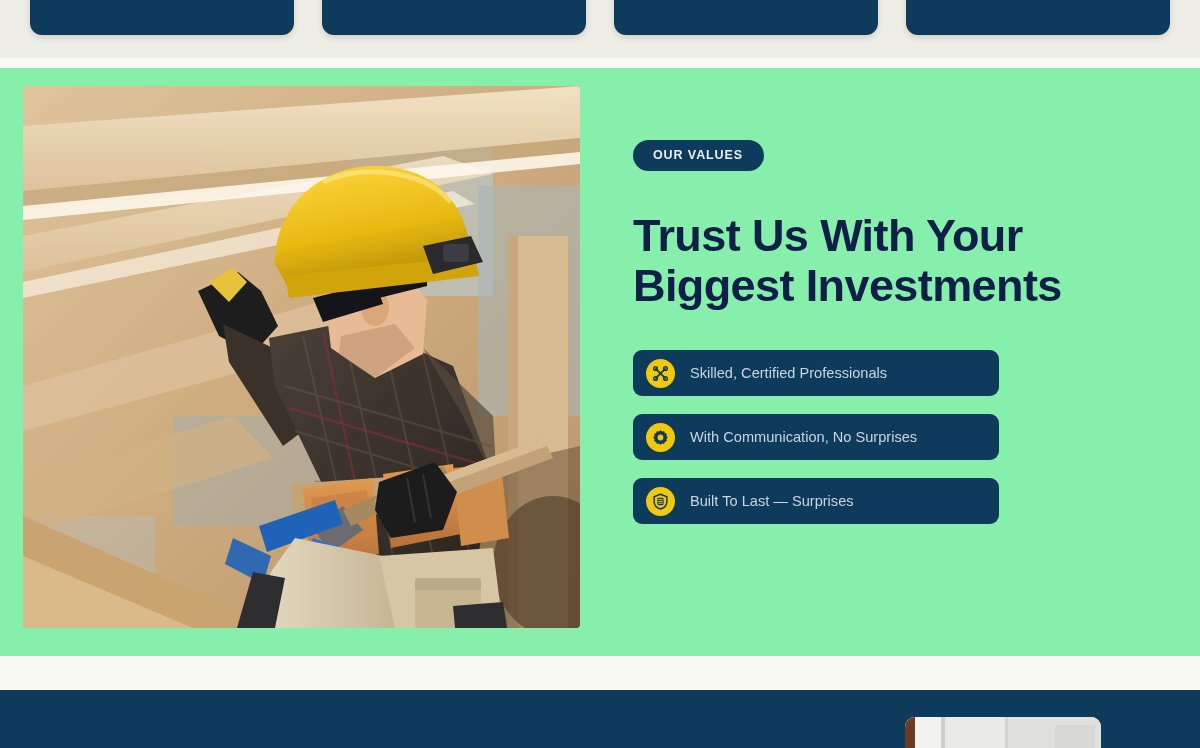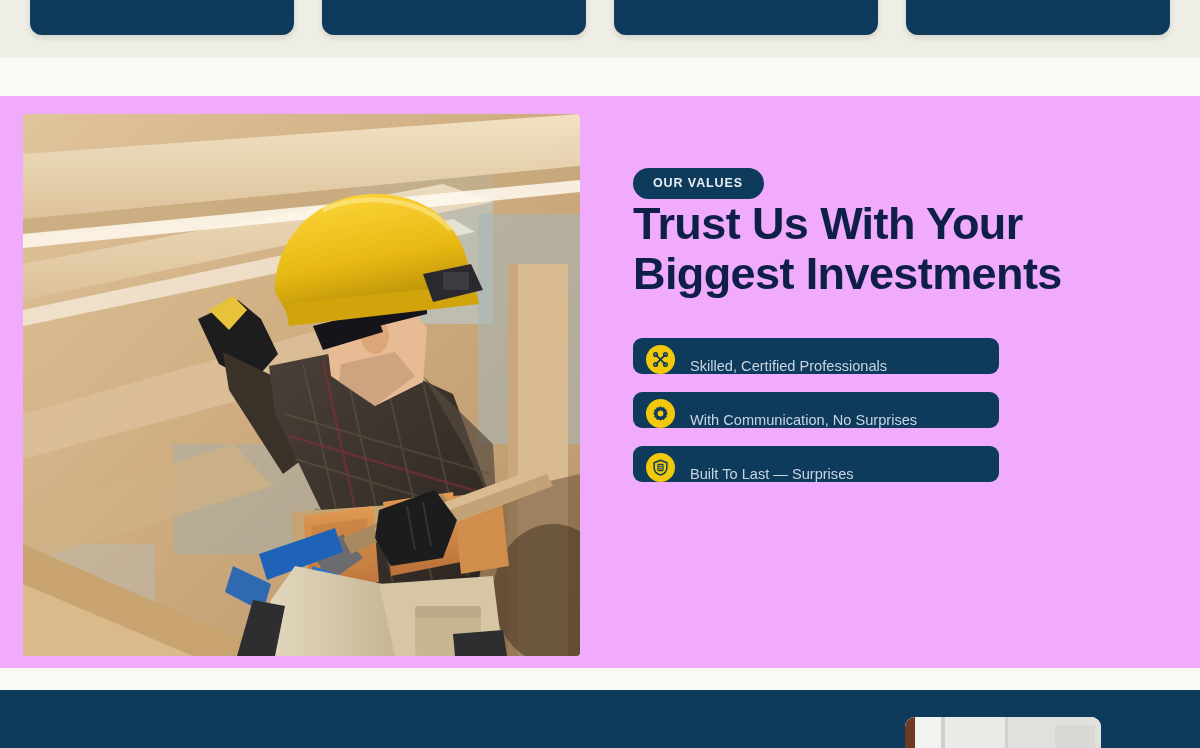--- a/index.html
+++ b/index.html
@@ -28,22 +28,22 @@
   }
 
   
   .divider-band {
     position:absolute; left:0; top:58px; width:1200px; height:22px;
     background:#fafaf5;
   }
 
   
   .values-section {
-    position:absolute; left:0; top:96px; width:1200px; height:588px;
-    background:#f0abfc;
+    position:absolute; left:0; top:68px; width:1200px; height:588px;
+    background:#86efac;
   }
 
   
   .photo {
     position:absolute; left:23px; top:18px;
     width:557px; height:542px;
     border-radius:4px; overflow:hidden;
     background:#c9a876;
   }
   .photo svg { display:block; width:100%; height:100%; }
@@ -59,41 +59,42 @@
     color:#e9eef3;
     font-size:12.5px;
     font-weight:700;
     letter-spacing:0.9px;
     padding:9px 21px 9px 20px;
     border-radius:22px;
     line-height:1;
   }
 
   .headline {
+    margin-top:40px;
     font-size:45px;
     line-height:1.13;
     font-weight:700;
     color:#0f1f48;
     letter-spacing:-0.6px;
     max-width:470px;
   }
 
   .subtext {
     margin-top:22px;
     font-size:14.4px;
     line-height:1.44;
     color:#4a5361;
     max-width:472px;
   }
 
   .feature-list { margin-top:38px; }
 
   .feature-item {
-    display:flex; align-items:flex-end;
-    width:366px; height:36px;
+    display:flex; align-items:center;
+    width:366px; height:46px;
     background:#0e3a5c;
     border-radius:9px;
     margin-bottom:18px;
     padding-left:13px;
   }
   .feature-item:last-child { margin-bottom:0; }
 
   .feature-icon {
     width:29px; height:29px; min-width:29px;
     border-radius:50%;

